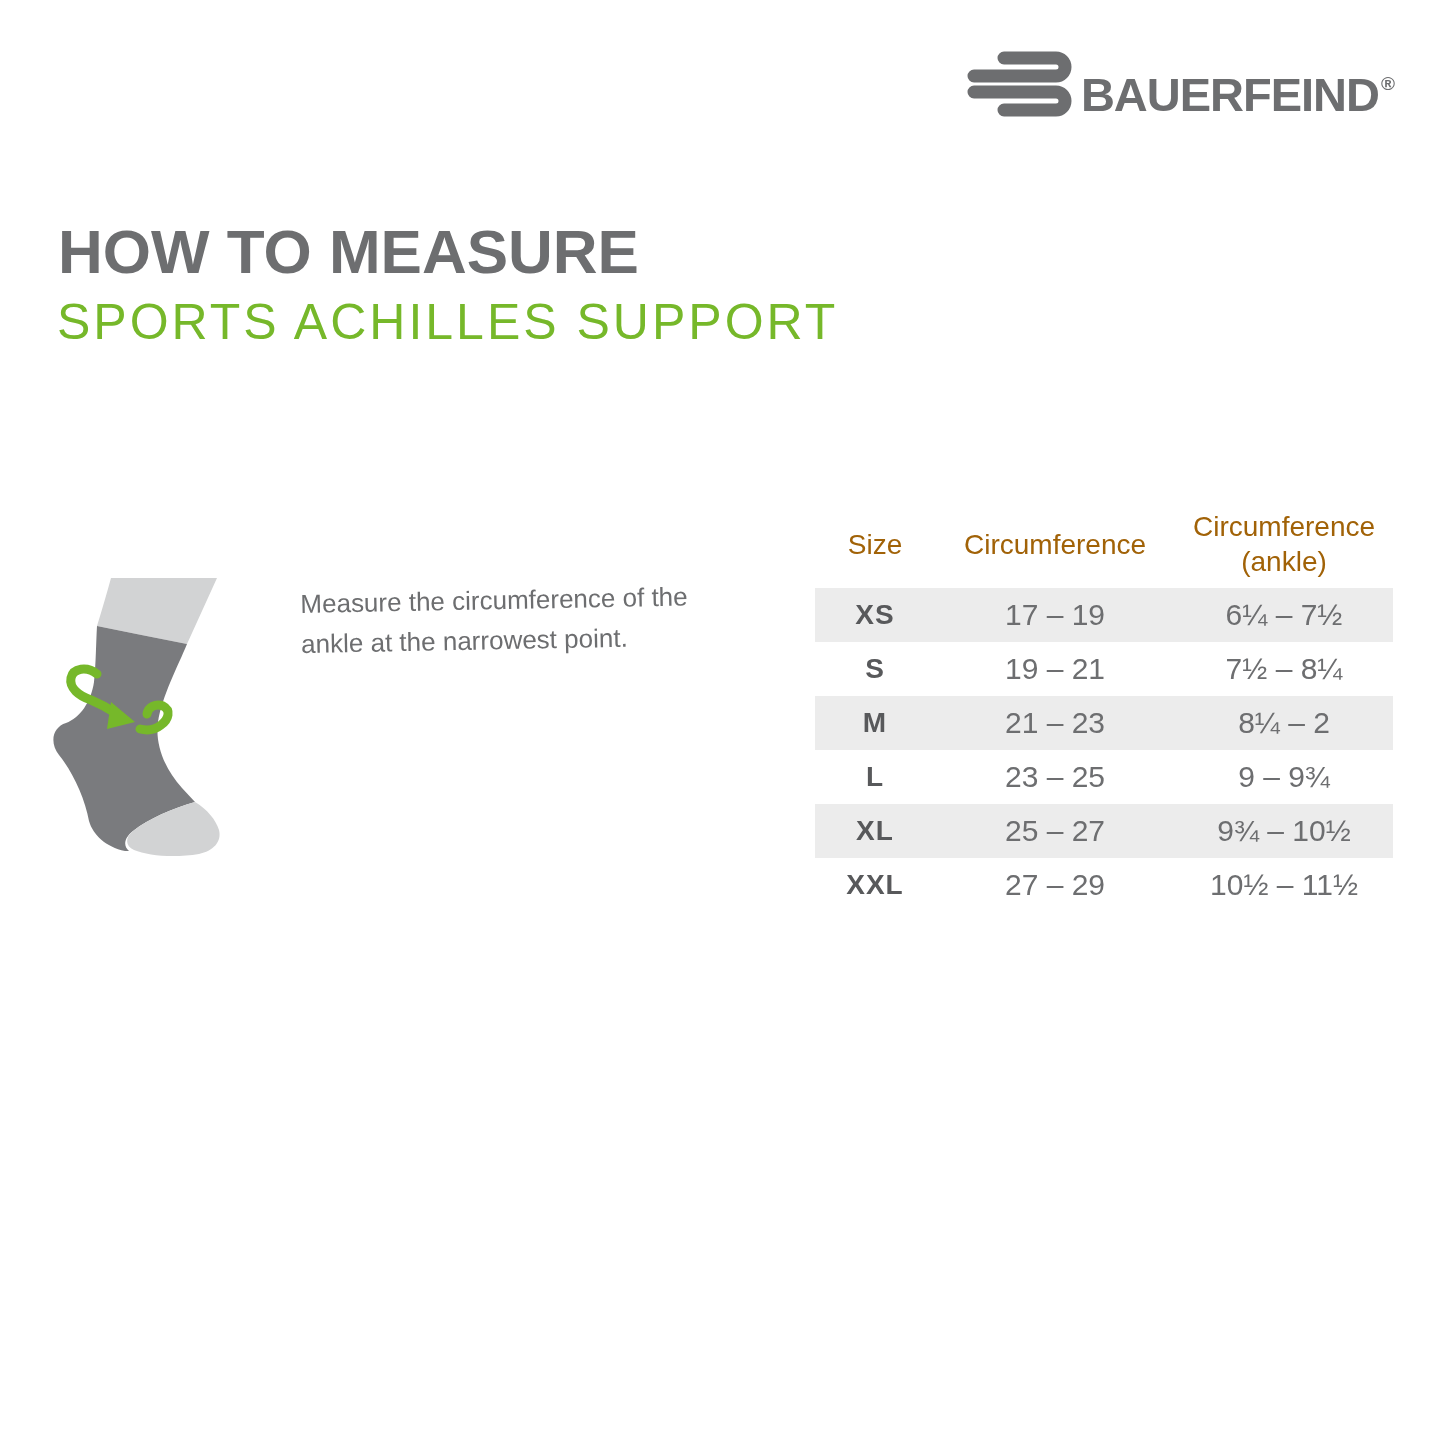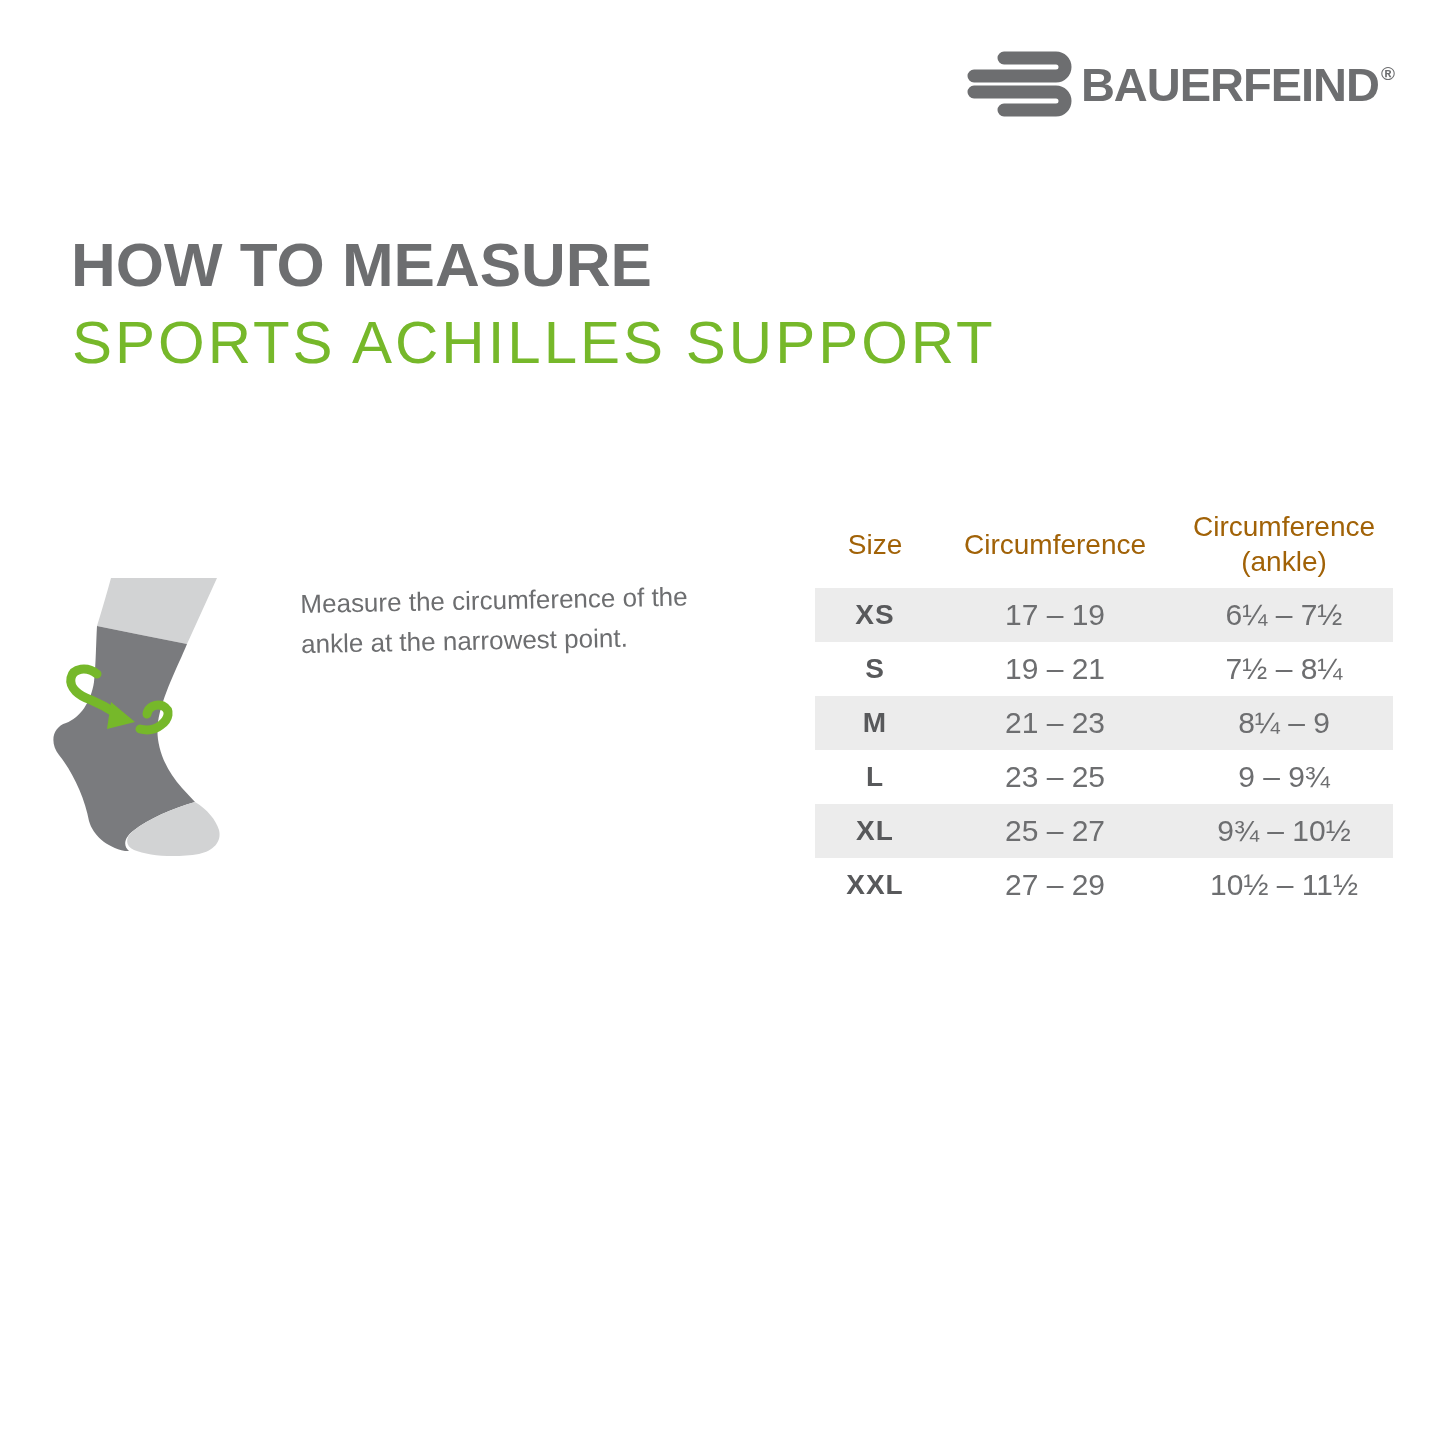--- a/index.html
+++ b/index.html
@@ -8,42 +8,42 @@
     width:1445px;height:1445px;
     background:#ffffff;
     font-family:"Liberation Sans", sans-serif;
     overflow:hidden;
     color:#6d6e70;
   }
 
   
   .logo{
     position:absolute; top:50px; right:52px;
-    display:flex; align-items:center; 
+    display:flex; align-items:flex-end; 
   }
   .logo-mark{display:block;}
   .logo-text{
     font-size:47px; font-weight:bold; letter-spacing:-1px;
     color:#6d6e70; line-height:1; white-space:nowrap;
   }
   .logo-text sup{
     font-size:19px; font-weight:bold; letter-spacing:0;
     position:relative; top:-4px; left:2px;
   }
 
   
   .title{
     position:absolute; left:55px; top:218px;
     font-size:62px; font-weight:bold; line-height:1;
-    color:#6d6e70; letter-spacing:0px; margin:16px;
+    color:#6d6e70; letter-spacing:0px; margin:3px;
   }
   .subtitle{
     position:absolute; left:55px; top:294px;
-    font-size:60px; font-weight:400; line-height:1.05;
-    color:#76b82a; letter-spacing:3px; margin:17px;
+    font-size:50px; font-weight:400; line-height:1.05;
+    color:#76b82a; letter-spacing:3px; margin:2px;
   }
 
   
   .figure{position:absolute; left:45px; top:578px; width:220px; height:300px;}
 
   
   .note{
     position:absolute; left:300px; top:584px; width:428px;
     font-size:26px; line-height:40px; color:#6d6e70;
     transform:rotate(-1.1deg); transform-origin:left top;
@@ -139,21 +139,21 @@
       <div>6¼ – 7½</div>
     </div>
     <div class="trow">
       <div class="cell-size">S</div>
       <div>19 – 21</div>
       <div>7½ – 8¼</div>
     </div>
     <div class="trow shade">
       <div class="cell-size">M</div>
       <div>21 – 23</div>
-      <div>8¼ – 9</div>
+      <div>8¼ – 2</div>
     </div>
     <div class="trow">
       <div class="cell-size">L</div>
       <div>23 – 25</div>
       <div>9 – 9¾</div>
     </div>
     <div class="trow shade">
       <div class="cell-size">XL</div>
       <div>25 – 27</div>
       <div>9¾ – 10½</div>

